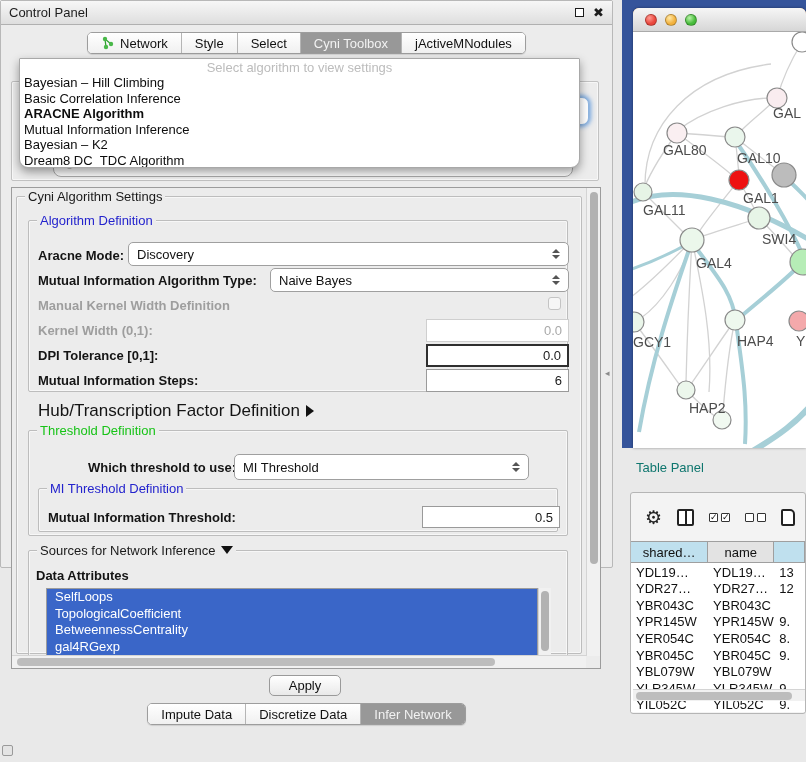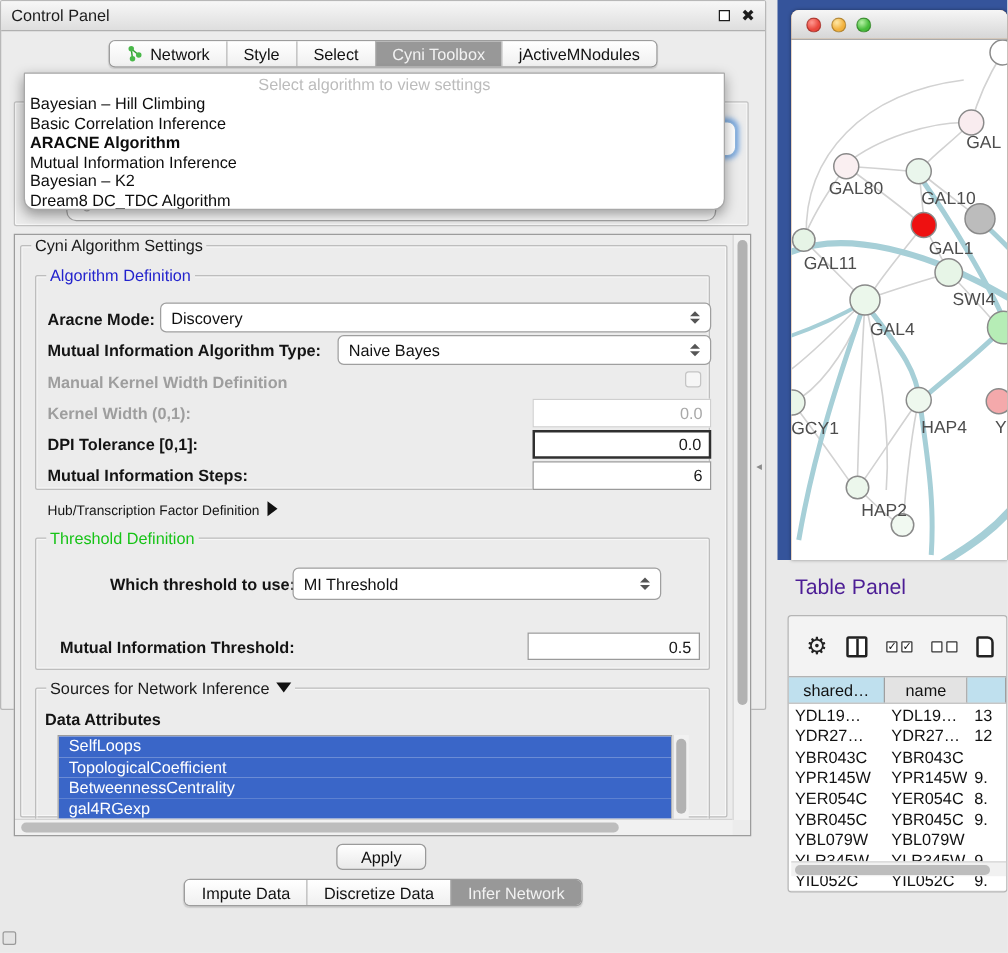--- a/index.html
+++ b/index.html
@@ -104,21 +104,21 @@
   
   #settings-pane {
     left:10px; top:186px; width:590px; height:482px;
     border:1px solid #9c9c9c; background:#ececec; overflow:hidden;
   }
   .vscroll { position:absolute; background:#f1f1f1; border-left:1px solid #d4d4d4; }
   .vscroll .thumb { position:absolute; left:2px; width:8px; background:#b2b2b2; border-radius:5px; }
   .hscroll { position:absolute; background:#f1f1f1; border-top:1px solid #d4d4d4; }
   .hscroll .thumb { position:absolute; top:2px; height:8px; background:#bdbdbd; border-radius:5px; }
 
-  .disclose { position:absolute; font-size:11px; color:#141414; white-space:nowrap; }
+  .disclose { position:absolute; font-size:17px; color:#141414; white-space:nowrap; }
   .tri-right { display:inline-block; width:0; height:0; border-top:6px solid transparent;
     border-bottom:6px solid transparent; border-left:8px solid #111; margin-left:6px; vertical-align:-1px;}
   .tri-down { display:inline-block; width:0; height:0; border-left:6px solid transparent;
     border-right:6px solid transparent; border-top:8px solid #111; margin-left:5px; vertical-align:1px;}
 
   .checkbox { position:absolute; width:13px; height:13px; border:1px solid #c4c4c4;
     border-radius:3px; background:#f6f6f6; }
 
   
   #attr-list {
@@ -144,21 +144,21 @@
   #net-titlebar { left:0; top:0; width:100%; height:24px;
     background:linear-gradient(#f6f6f6,#d6d6d6); border-bottom:1px solid #aaa;
     display:flex; align-items:center; gap:8px; padding-left:12px; }
   .tl { width:12px; height:12px; border-radius:50%; border:1px solid rgba(0,0,0,.25); }
   .tl.red    { background:radial-gradient(circle at 35% 30%, #ff9a92, #e9463c 60%); }
   .tl.yellow { background:radial-gradient(circle at 35% 30%, #ffe9a8, #f2b13d 60%); }
   .tl.green  { background:radial-gradient(circle at 35% 30%, #b9f3a8, #46bb3a 60%); }
   #net-canvas { left:0; top:24px; width:173px; height:416px; background:#fff; }
 
   
-  #table-panel-title { left:636px; top:460px; font-size:17px; color:#4c1d95; }
+  #table-panel-title { left:636px; top:460px; font-size:13px; color:#0f766e; }
   #table-card { left:630px; top:492px; width:176px; height:222px;
     background:#f3f3f3; border:1px solid #b5b5b5; border-radius:3px; overflow:hidden; }
   #table-toolbar { position:absolute; left:0; top:0; width:100%; height:48px;
     display:flex; align-items:center; gap:15px; padding-left:14px; }
   .gear-glyph { font-size:19px; color:#222; line-height:1; }
   .col-icon { width:17px; height:17px; border:2px solid #222; border-radius:2px; position:relative; background:#fff;}
   .col-icon::after { content:""; position:absolute; left:6px; top:0; width:2px; height:100%; background:#222; }
   .cbpair { display:flex; gap:3px; }
   .mini-cb { width:9px; height:9px; border:1.4px solid #333; border-radius:1px; background:#fff;
     font-size:9px; line-height:7px; text-align:center; color:#111; }
@@ -286,20 +286,23 @@
 
     <span class="lbl" style="left:76px; top:272px;">Which threshold to use:</span>
     <div class="combo" style="left:222px; top:266px; width:295px; height:26px;">
       <span>MI Threshold</span>
       <span class="stepper">
           <i class="up"></i>
           <i class="down"></i>
         </span>
     </div>
 
+    <div class="gbox" style="left:26px; top:300px; width:520px; height:44px;">
+      <span class="gbox-legend legend-blue">MI Threshold Definition</span>
+    </div>
     <span class="lbl" style="left:36px; top:322px;">Mutual Information Threshold:</span>
     <div class="tfield" style="left:410px; top:318px; width:138px; height:22px;">0.5</div>
 
     <div class="gbox" style="left:16px; top:362px; width:540px; height:130px;">
       <span class="gbox-legend">
         <span>Sources for Network Inference</span><span class="tri-down"></span>
       </span>
     </div>
     <span class="lbl" style="left:24px; top:380px;">Data Attributes</span>
 

